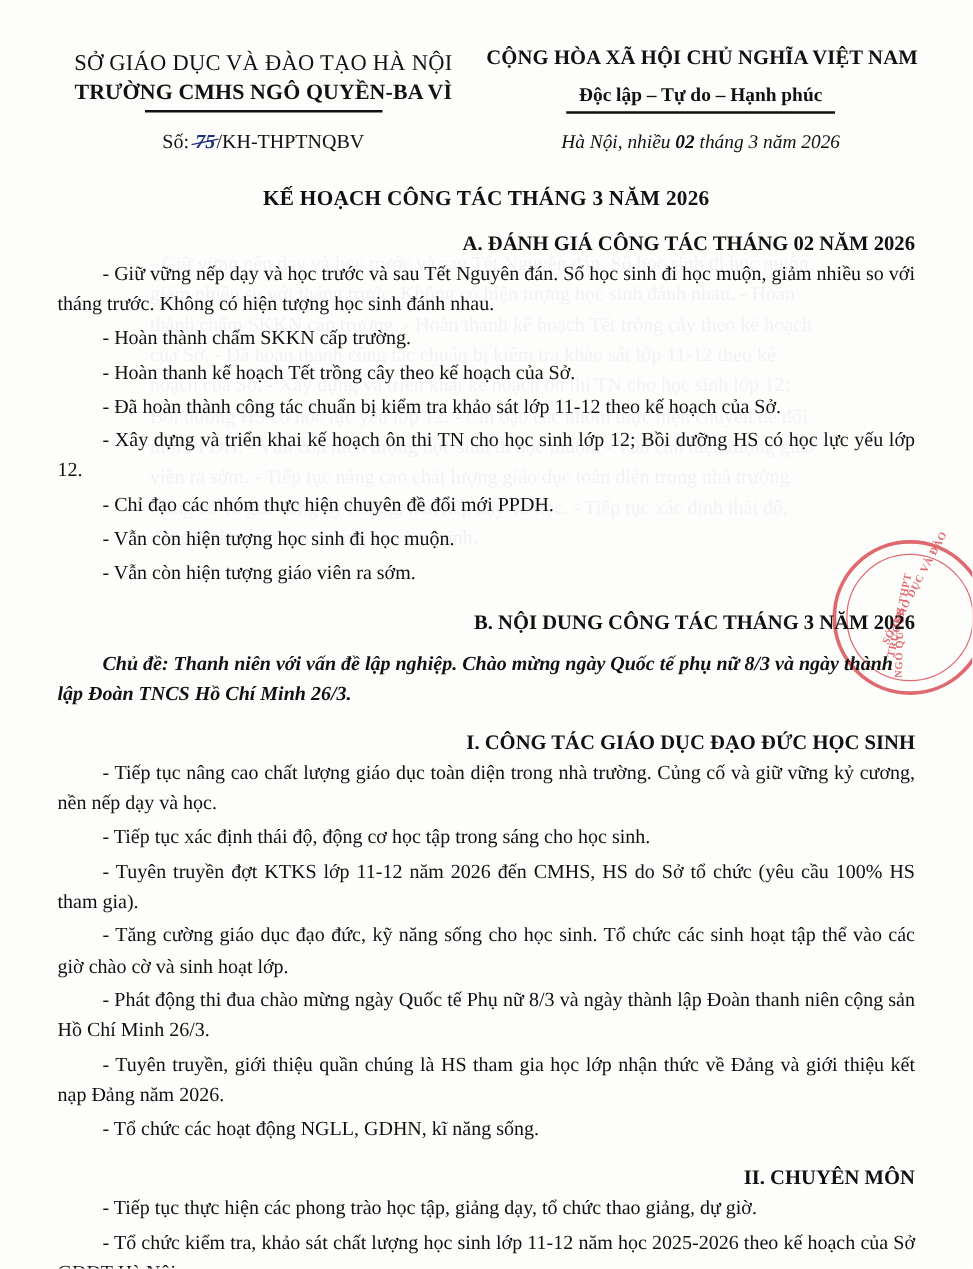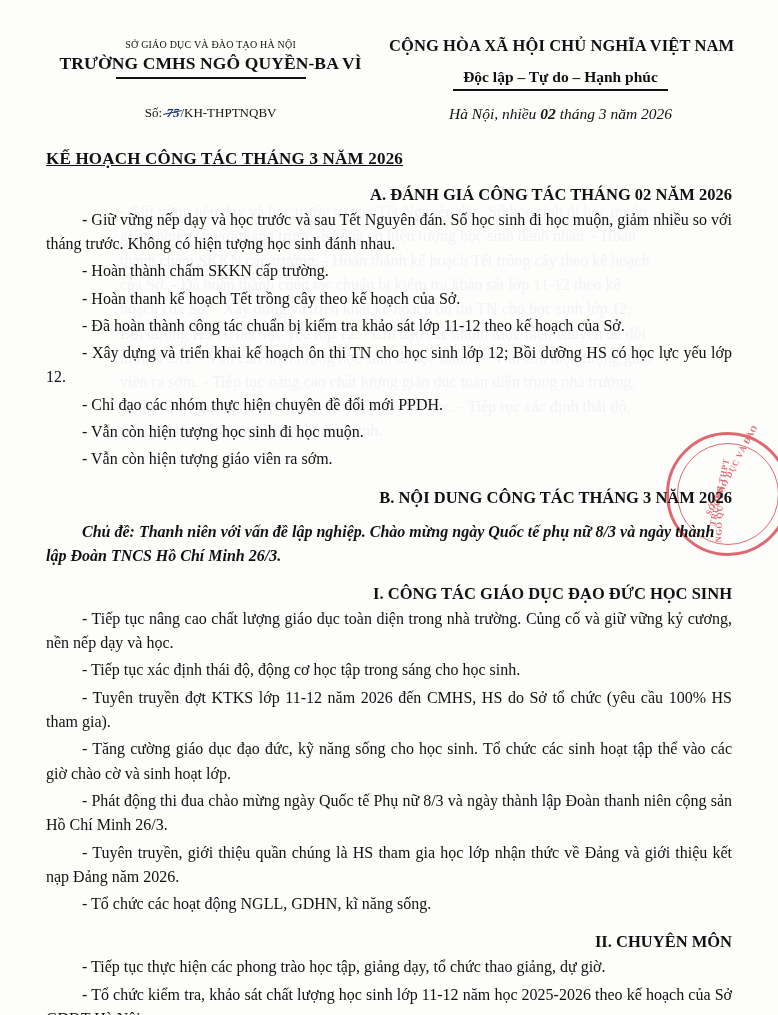--- a/index.html
+++ b/index.html
@@ -34,21 +34,21 @@
   .header-left {
     width: 48%;
     text-align: center;
     padding-top: 2px;
   }
   .header-right {
     width: 50%;
     text-align: center;
   }
   .org-line {
-    font-size: 10px;
+    font-size: 18px;
     letter-spacing: 0.2px;
     line-height: 1.35;
   }
   .org-line-bold {
     font-weight: bold;
     font-size: 17.5px;
     line-height: 1.3;
     letter-spacing: 0.1px;
     white-space: nowrap;
   }
@@ -75,21 +75,21 @@
   
   .subheader {
     display: flex;
     flex-direction: row;
     justify-content: space-between;
     margin-top: 14px;
   }
   .number-block {
     width: 48%;
     text-align: center;
-    font-size: 13px;
+    font-size: 16px;
     position: relative;
   }
   .number-block .handwritten {
     font-family: "Liberation Serif", serif;
     font-style: italic;
     font-weight: bold;
     color: #1b2f7a;
     position: relative;
     padding: 0 1px;
   }
@@ -108,26 +108,25 @@
     text-align: center;
     font-style: italic;
     font-size: 15.5px;
   }
   .date-block .dnum {
     font-weight: bold;
     font-style: italic;
   }
   
   .doc-title {
-    text-align: left;
+    text-align: center;
     font-weight: bold;
     font-size: 17px;
     margin-top: 26px;
     letter-spacing: 0.2px;
-    text-decoration: underline;
   }
   
   .section-head {
     font-weight: bold;
     font-size: 16.5px;
     margin-top: 16px;
     margin-bottom: 2px;
     text-indent: 48px;
     text-align: right;
   }

